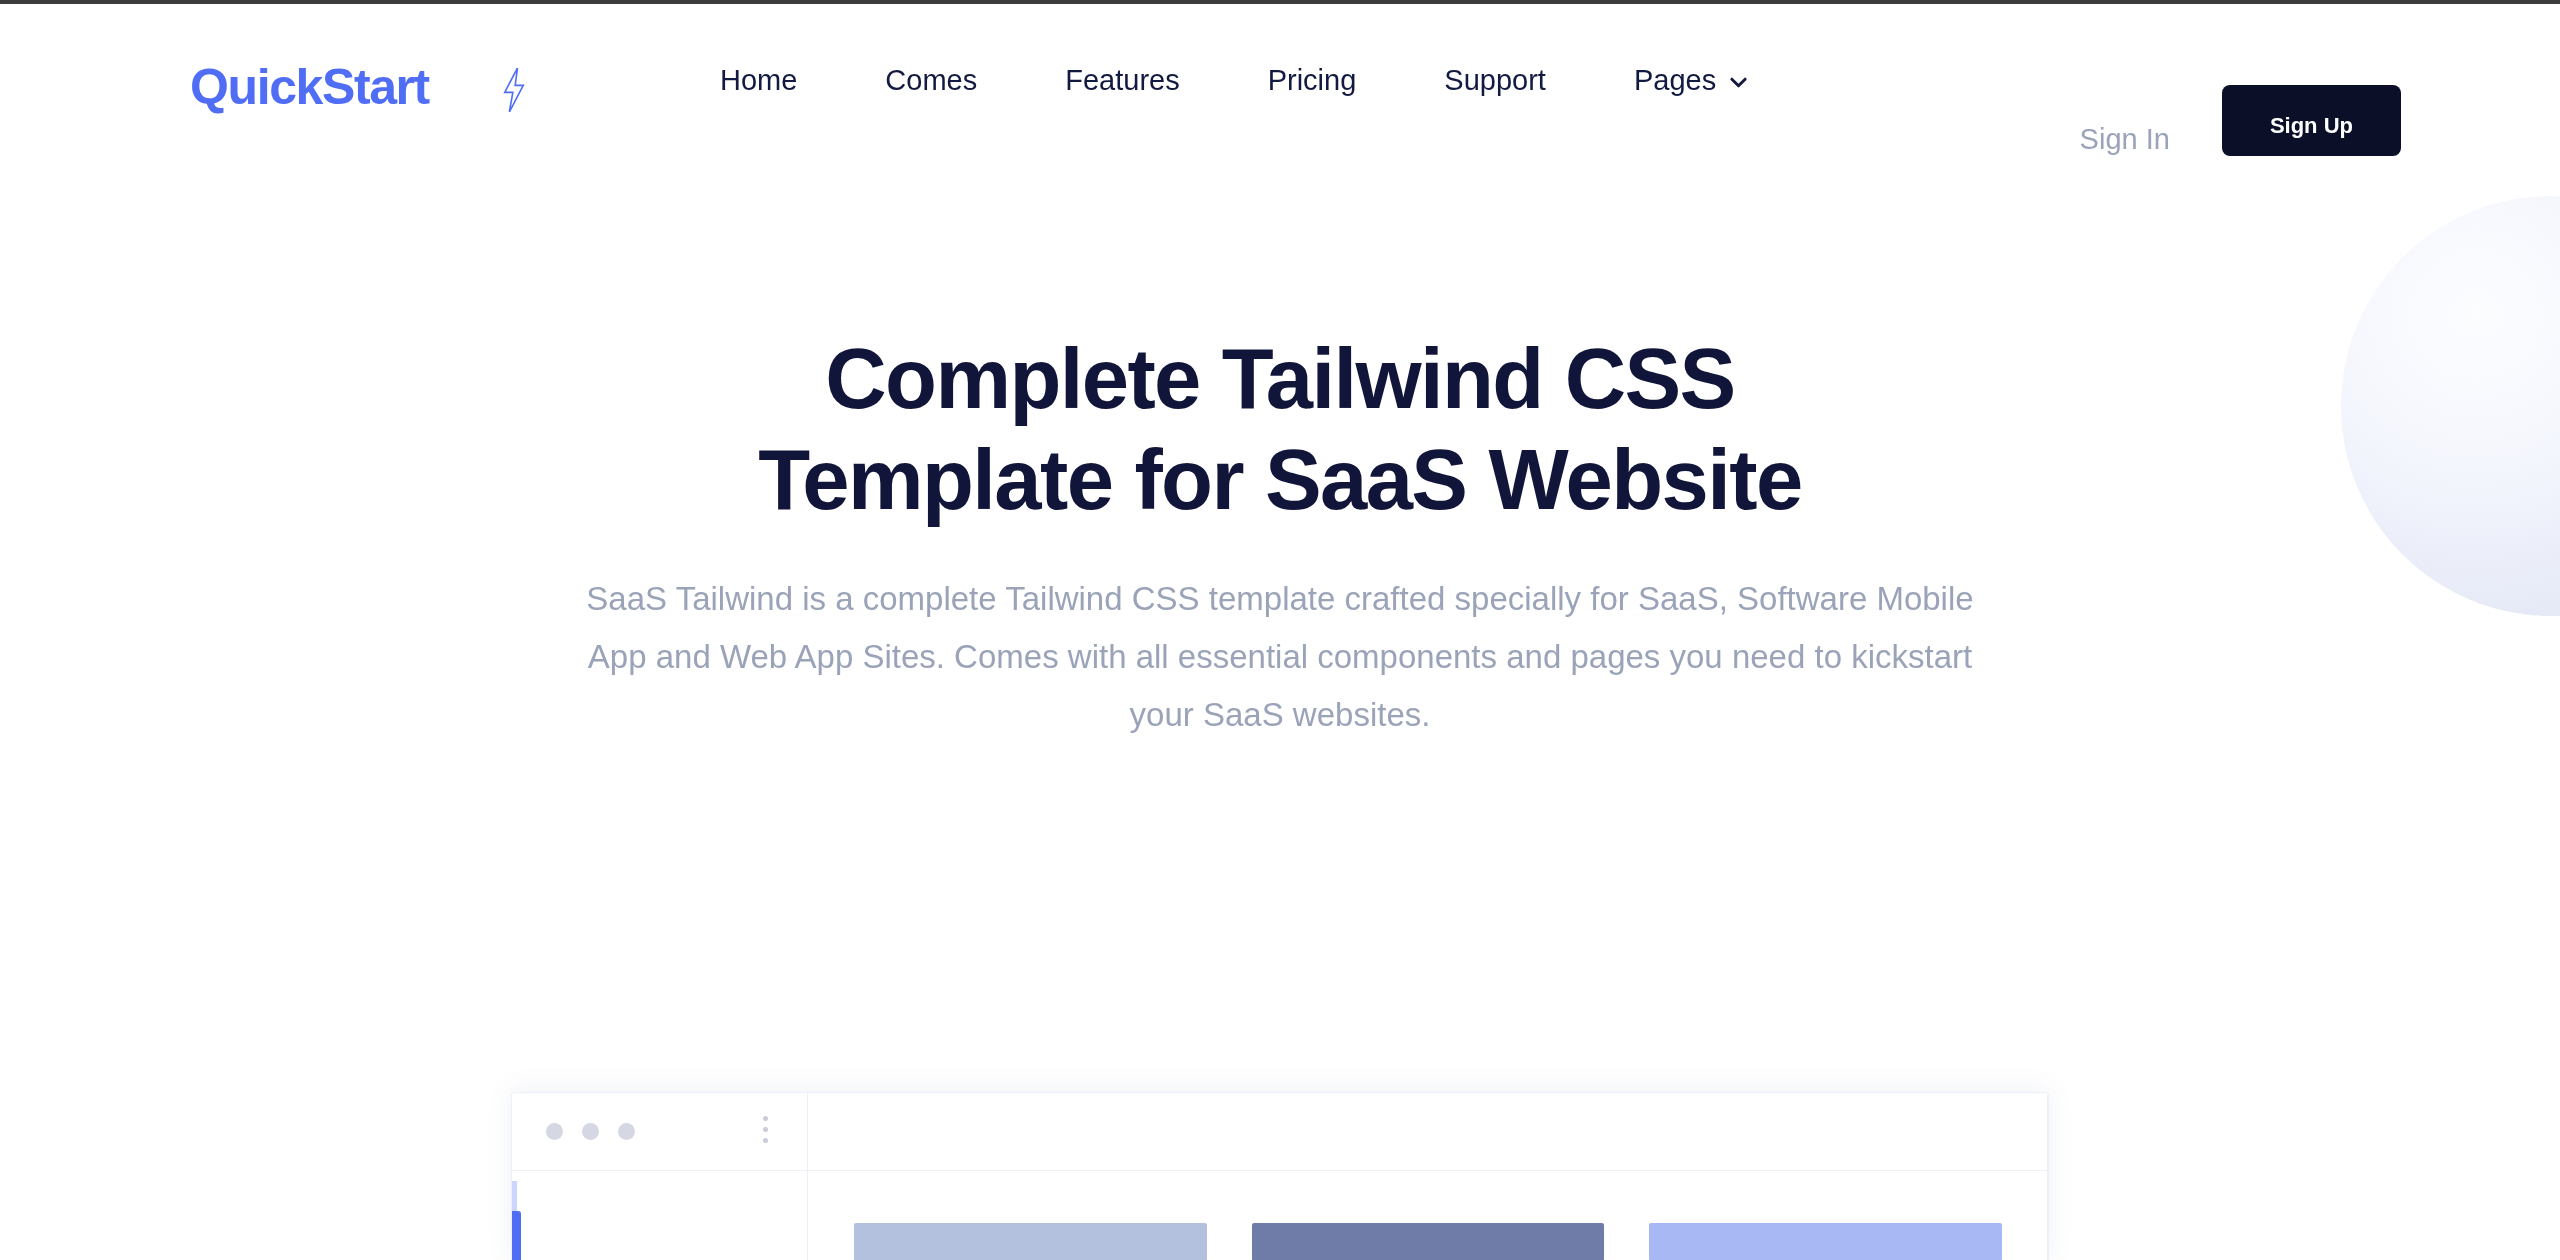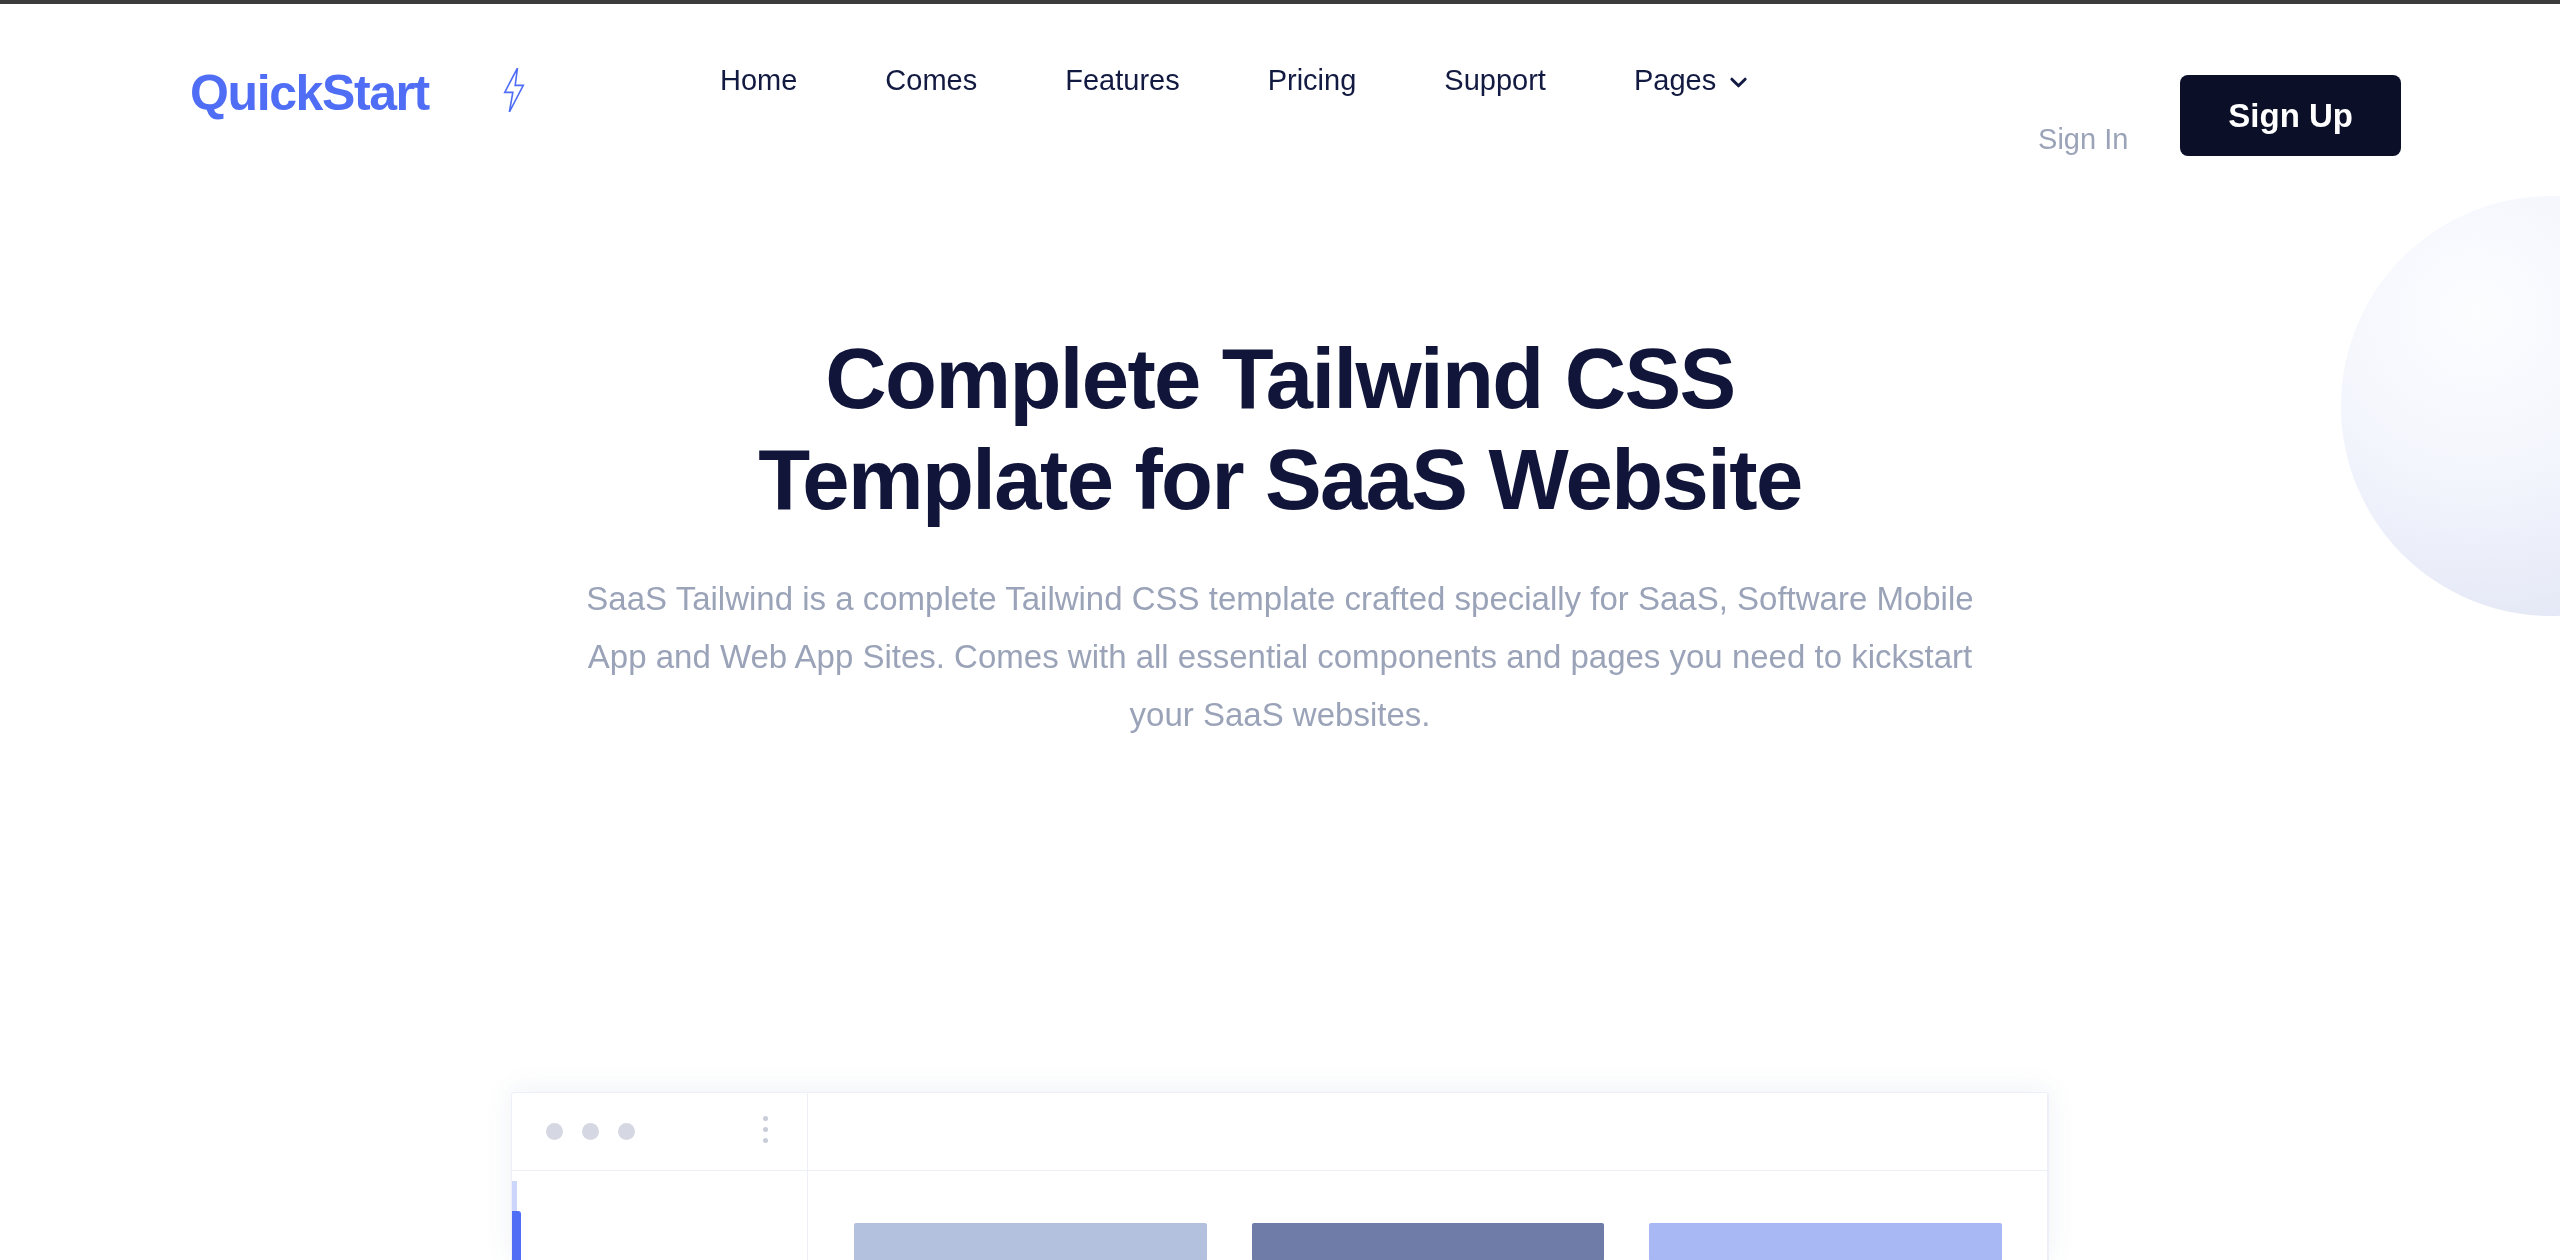--- a/index.html
+++ b/index.html
@@ -56,21 +56,21 @@
     align-items:center;
     z-index:30;
     background:transparent;
   }
 
   .logo {
     position:absolute;
     left:190px;
     top:58px;
     display:flex;
-    align-items:flex-end;
+    align-items:flex-start;
     height:56px;
   }
   .logo-text {
     font-size:50px;
     font-weight:700;
     letter-spacing:-1.4px;
     color:#4f6df5;
     line-height:1;
     position:relative;
     white-space:nowrap;
@@ -123,26 +123,26 @@
     font-size:29px;
     font-weight:500;
     color:#9aa3b8;
     margin-right:52px;
     white-space:nowrap;
     cursor:pointer;
   }
   .signup {
     background:#0b1028;
     color:#ffffff;
-    font-size:33px;
+    font-size:22px;
     font-weight:700;
     border:none;
     border-radius:8px;
     padding:0 48px;
-    height:81px;
+    height:71px;
     line-height:81px;
     margin-right:159px;
     white-space:nowrap;
     cursor:pointer;
     font-family:"Liberation Sans", sans-serif;
   }
 
   
   .hero {
     position:absolute;

